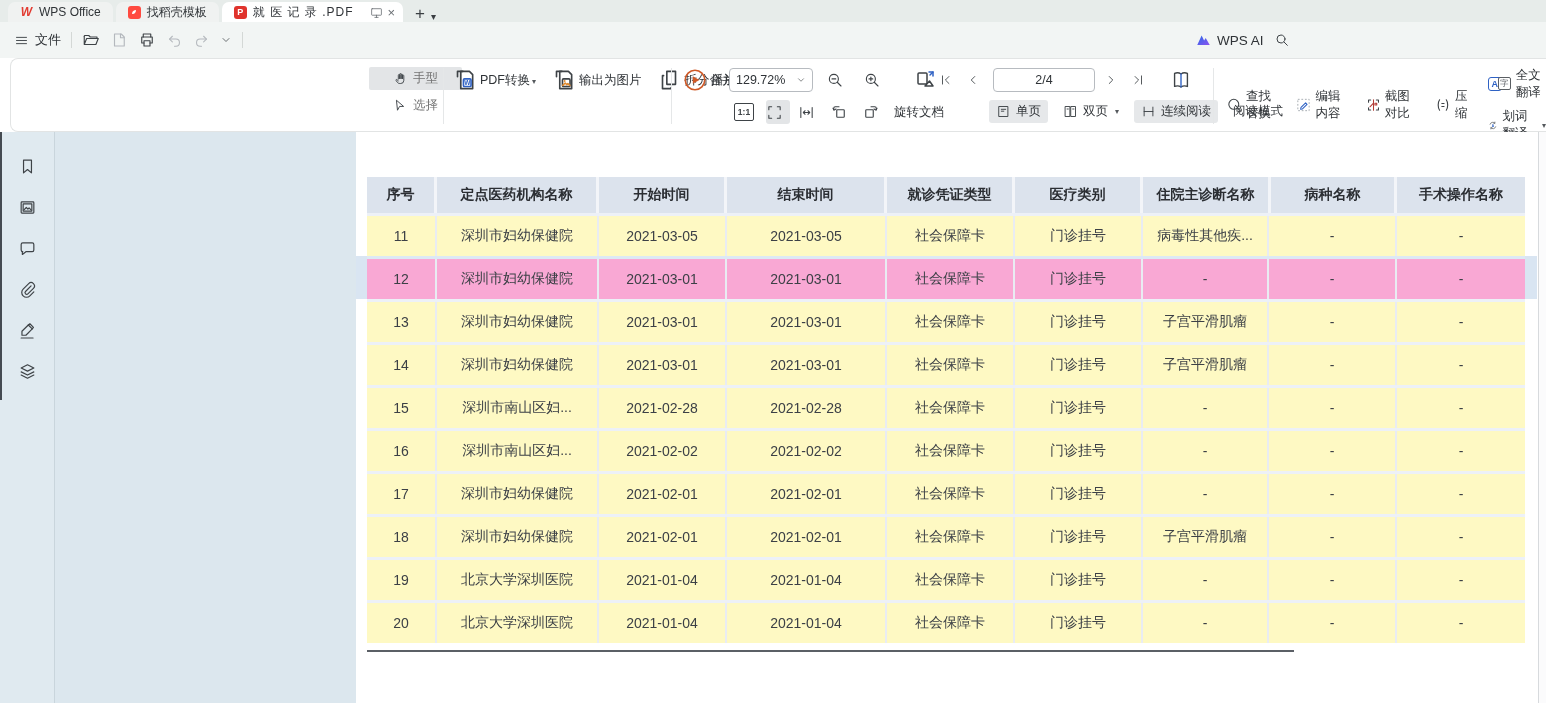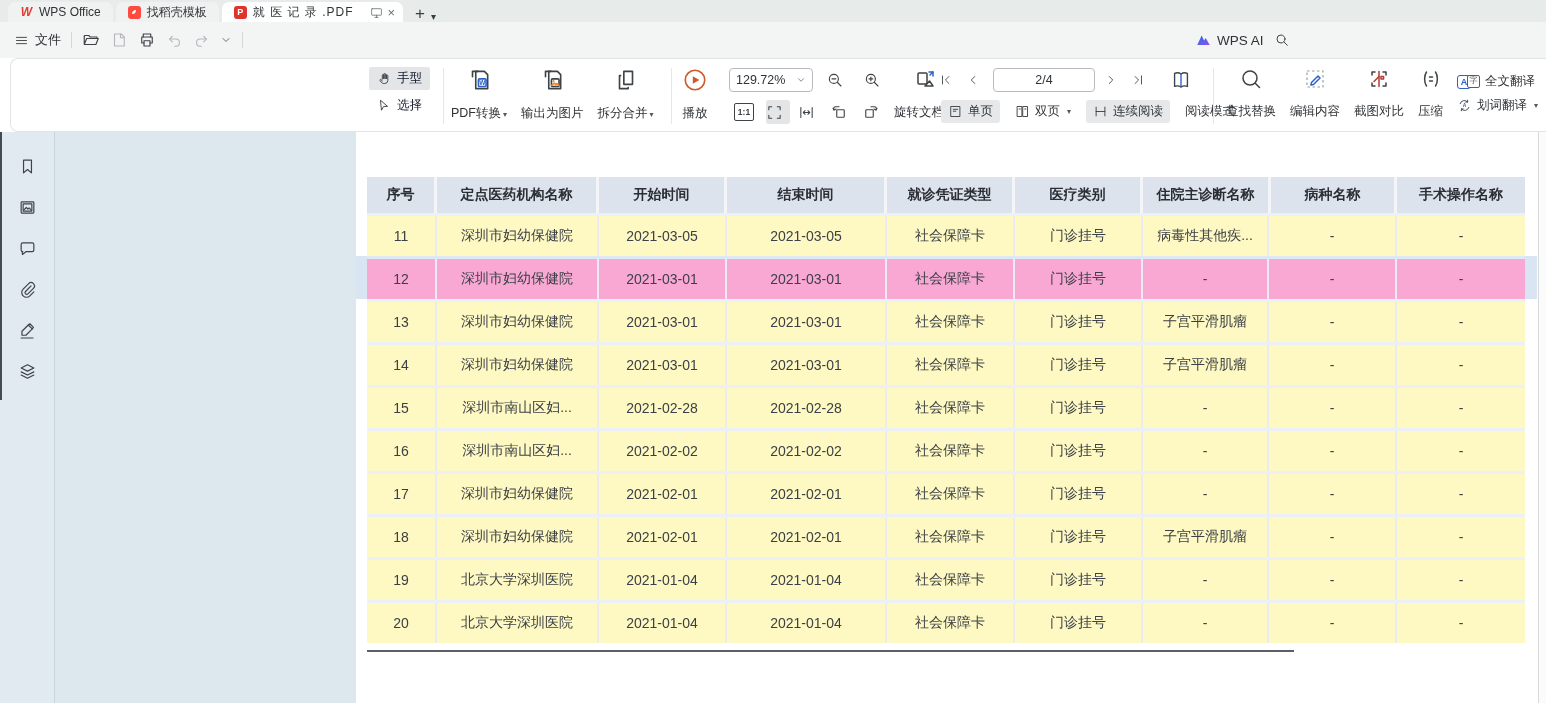--- a/index.html
+++ b/index.html
@@ -27,23 +27,23 @@
   .menu-tabs{position:absolute;left:728px;top:0;height:36px;display:flex;align-items:center}
   .mtab{padding:0 15px;font-size:13.5px;color:#2f3337;height:36px;display:flex;align-items:center;position:relative}
   .mtab.active{color:#c9302b;font-weight:bold}
   .mtab.active::after{content:"";position:absolute;left:14px;right:14px;bottom:2px;height:3px;background:#c9302b;border-radius:2px}
   .ai-group{position:absolute;left:1196px;top:0;height:36px;display:flex;align-items:center;gap:6px;font-size:13.5px;color:#2f3337}
   .menu-search{position:absolute;left:1274px;top:10px}
   
   .toolbar{position:relative;margin-left:10px;height:74px;background:#fff;border:1px solid #e2e4e4;border-right:none;border-radius:8px 0 0 8px;width:1536px}
   .tb{position:absolute;display:flex;align-items:center}
   .stackbtns{left:358px;top:8px;flex-direction:column;gap:4px;align-items:flex-start}
-  .toolbtn{display:flex;align-items:center;gap:5px;font-size:12.5px;color:#0f172a;padding:3px 8px;border-radius:2px}
+  .toolbtn{display:flex;align-items:center;gap:5px;font-size:12.5px;color:#737373;padding:3px 24px;border-radius:2px}
   .toolbtn.sel{background:#e3e5e7}
-  .bigbtn{display:flex;flex-direction:column;align-items:center;gap:12px;font-size:12.5px;color:#2f3337}
+  .bigbtn{display:flex;flex-direction:row;align-items:center;gap:3px;font-size:12.5px;color:#2f3337}
   .chev{font-size:8px;color:#55595d;margin-left:2px}
   .vdiv-t{position:absolute;width:1px;background:#e5e7e8;top:9px;height:56px}
   .combo{height:24px;border:1px solid #b7bbc0;border-radius:4px;background:#fff;display:flex;align-items:center;font-size:12.5px;color:#2f3337}
   .iconbtn{width:24px;height:24px;display:flex;align-items:center;justify-content:flex-start;border-radius:3px}
   .iconbtn.sel{background:#e3e5e7}
   .one2one{width:20px;height:18px;border:1.4px solid #3e4347;border-radius:2px;font-size:8.5px;display:flex;align-items:center;justify-content:center;color:#3e4347;font-weight:bold}
   .chiprow{display:flex;align-items:center;gap:8px}
   .chip{display:flex;align-items:center;gap:5px;font-size:12.5px;color:#2f3337;padding:3px 7px;border-radius:3px}
   .chip.sel{background:#e6e8ea}
   .stack2{flex-direction:column;align-items:flex-start;gap:7px;font-size:12.5px;color:#2f3337}
@@ -319,21 +319,21 @@
         </svg>
     </span>
     <span class="iconbtn" style="margin-left:12px">
       <svg width="22" height="22" viewBox="0 0 24 24" class="ic">
           <path d="M12 5.5C10 4 7 4 5 4.8V19c2-.8 5-.8 7 .7 2-1.5 5-1.5 7-.7V4.8c-2-.8-5-.8-7 .7z"></path>
           <path d="M12 5.5V19.7" class="ic-blue"></path>
         </svg>
     </span>
   </div>
 
-  <div class="tb chiprow" style="left:930px;top:41px">
+  <div class="tb chiprow" style="left:978px;top:41px">
     <span class="chip sel">
       <svg width="15" height="15" viewBox="0 0 24 24" class="ic">
           <rect x="5" y="4" width="14" height="16"></rect>
           <path d="M8.5 8.5h7M8.5 11.5h4"></path>
         </svg>
       <span>单页</span>
     </span>
     <span class="chip">
       <svg width="15" height="15" viewBox="0 0 24 24" class="ic">
           <rect x="4" y="4" width="7" height="16"></rect>

